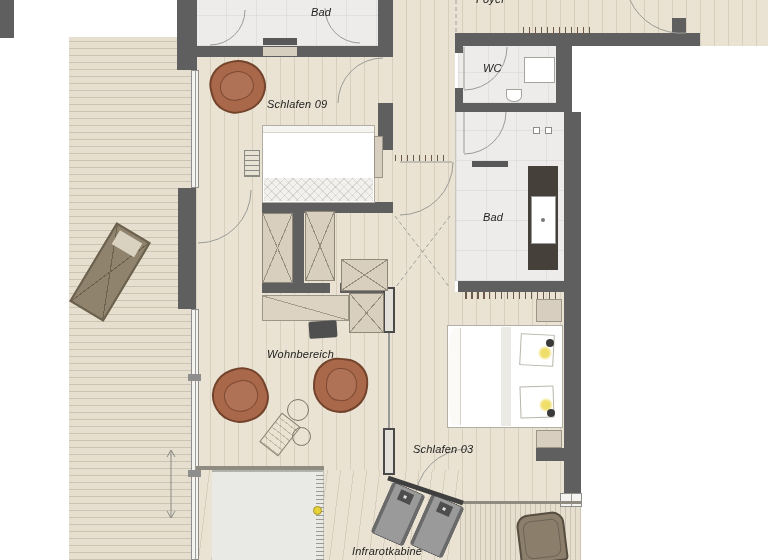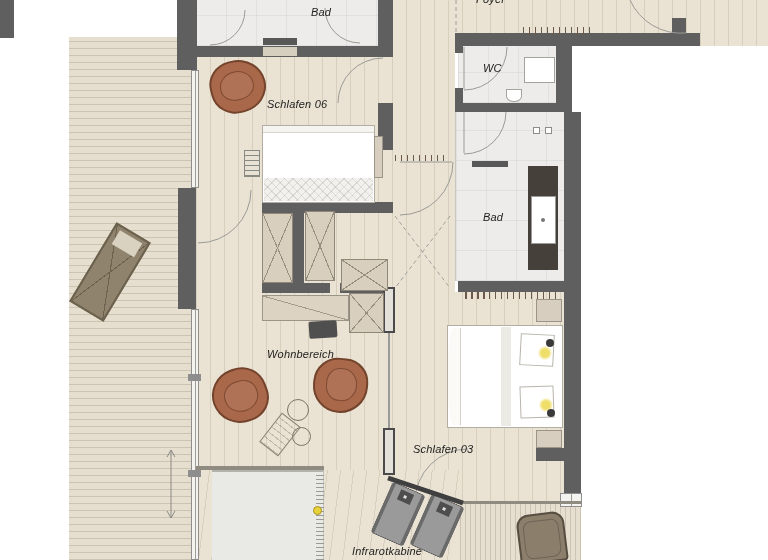--- a/index.html
+++ b/index.html
@@ -192,19 +192,19 @@
     </g>
     <line x1="388" y1="478" x2="463" y2="503" stroke="#3f3f3f" stroke-width="5"></line>
     <g stroke="#8a8a86" stroke-width="1" fill="none">
       <path d="M171,450 L171,518 M171,450 l-4,7 M171,450 l4,7 M171,518 l-4,-7 M171,518 l4,-7"></path>
     </g>
   </svg>
 
   <span class="label" style="left:311px;top:6px">Bad</span>
   <span class="label" style="left:476px;top:-7px">Foyer</span>
   <span class="label" style="left:483px;top:62px">WC</span>
-  <span class="label" style="left:267px;top:98px">Schlafen 06</span>
+  <span class="label" style="left:267px;top:98px">Schlafen 09</span>
   <span class="label" style="left:483px;top:211px">Bad</span>
   <span class="label" style="left:267px;top:348px">Wohnbereich</span>
   <span class="label" style="left:413px;top:443px">Schlafen 03</span>
   <span class="label" style="left:352px;top:545px">Infrarotkabine</span>
 
 </div>
 
 </body></html>

